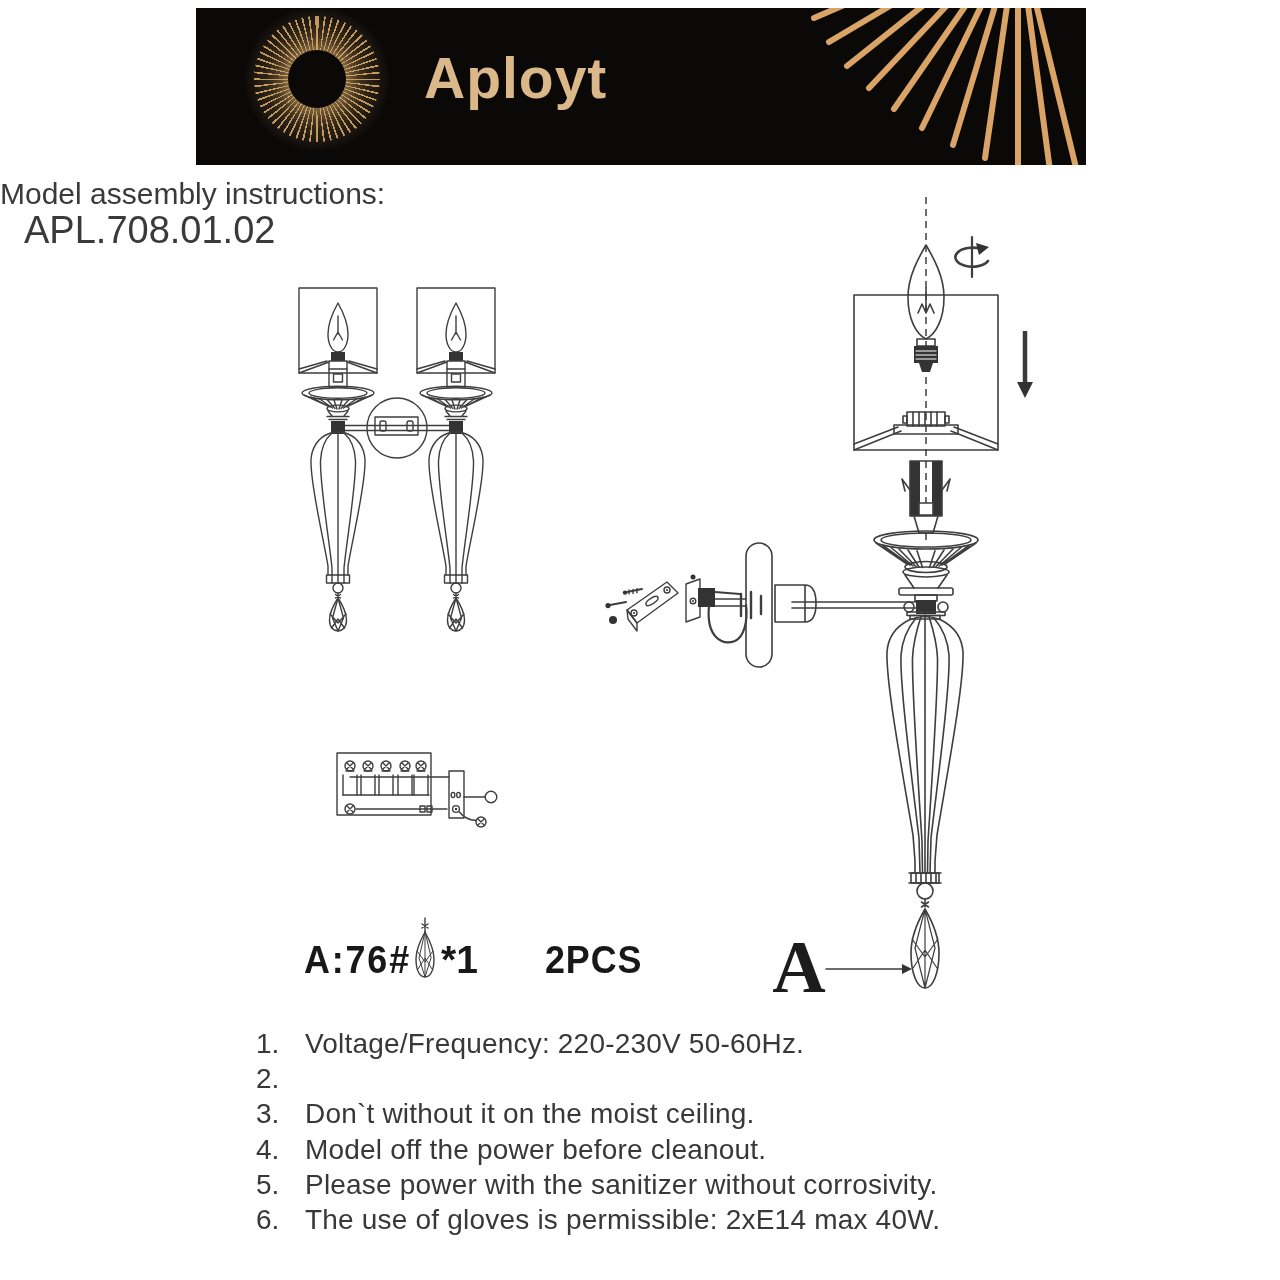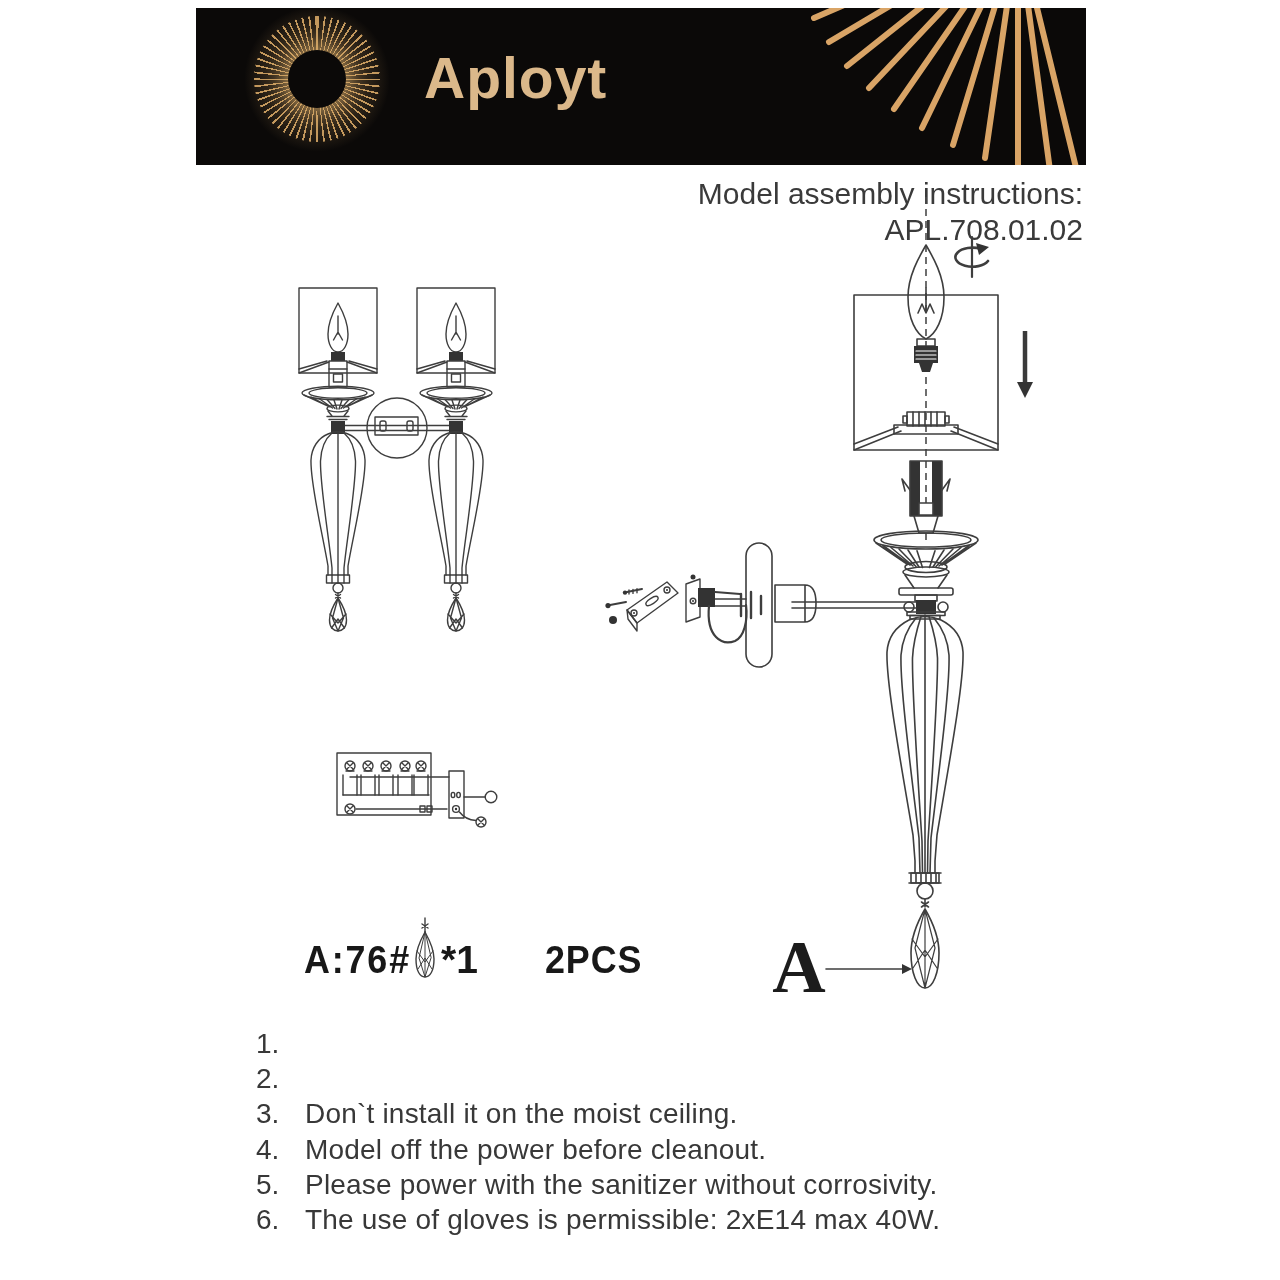--- a/index.html
+++ b/index.html
@@ -12,23 +12,23 @@
     background:repeating-conic-gradient(rgba(203,158,96,.95) 0deg 1.7deg, rgba(203,158,96,0) 1.7deg 6.4deg);}
   .sunburst::before{content:"";position:absolute;inset:-20px;border-radius:50%;
     background:radial-gradient(circle, rgba(216,170,105,.50) 0%, rgba(216,170,105,.20) 40%, rgba(216,170,105,0) 62%);}
   .sunburst::after{content:"";position:absolute;inset:27%;border-radius:50%;background:#0b0908;
     box-shadow:0 0 16px 5px rgba(222,176,110,.55);}
   .brand{position:absolute;left:228px;top:42px;font-size:57px;font-weight:700;letter-spacing:1px;
     color:#dbb88a;line-height:1;}
   .corner-rays{position:absolute;right:0;top:0;}
 
   
-  .title{position:absolute;left:12px;top:176px;width:1071px;text-align:right;line-height:36px;}
+  .title{position:absolute;left:0;top:176px;width:1071px;text-align:left;line-height:36px;}
   .title .t1{font-size:30px;color:#3a3a3a;}
-  .title .t2{font-size:30px;color:#3a3a3a;}
+  .title .t2{font-size:38px;color:#3a3a3a;padding-left:24px;}
 
   
   svg.draw{position:absolute;}
   .ln{fill:none;stroke:#3e3e3e;stroke-width:1.4;stroke-linecap:round;stroke-linejoin:round;}
   .ln2{fill:none;stroke:#3e3e3e;stroke-width:1.6;stroke-linecap:round;stroke-linejoin:round;}
   .fl{fill:#333333;stroke:none;}
   .thick{fill:none;stroke:#3a3a3a;stroke-width:4.5;}
   .dash{fill:none;stroke:#4a4a4a;stroke-width:1.6;stroke-dasharray:7 5;}
 
   
@@ -268,27 +268,28 @@
       <path d="M14,16 L8,42 L14,61 L20,42 Z M6,35 L14,46 L22,35 M7,53 L14,42 L21,53 M14,16 V61" stroke-width="1"></path>
       <path d="M11,8 L17,12 M17,8 L11,12"></path>
     </g>
   </svg>
   <div class="pmult">*1</div>
   <div class="pqty">2PCS</div>
 
   <div class="instructions">
     <div class="row">
       <span class="num">1.</span>
+      <span class="txt">Voltage/Frequency: 220-230V 50-60Hz.</span>
     </div>
     <div class="row">
       <span class="num">2.</span>
     </div>
     <div class="row">
       <span class="num">3.</span>
-      <span class="txt">Don`t install it on the moist ceiling.</span>
+      <span class="txt">Don`t without it on the moist ceiling.</span>
     </div>
     <div class="row">
       <span class="num">4.</span>
       <span class="txt">Model off the power before cleanout.</span>
     </div>
     <div class="row">
       <span class="num">5.</span>
       <span class="txt">Please power with the sanitizer without corrosivity.</span>
     </div>
     <div class="row">

